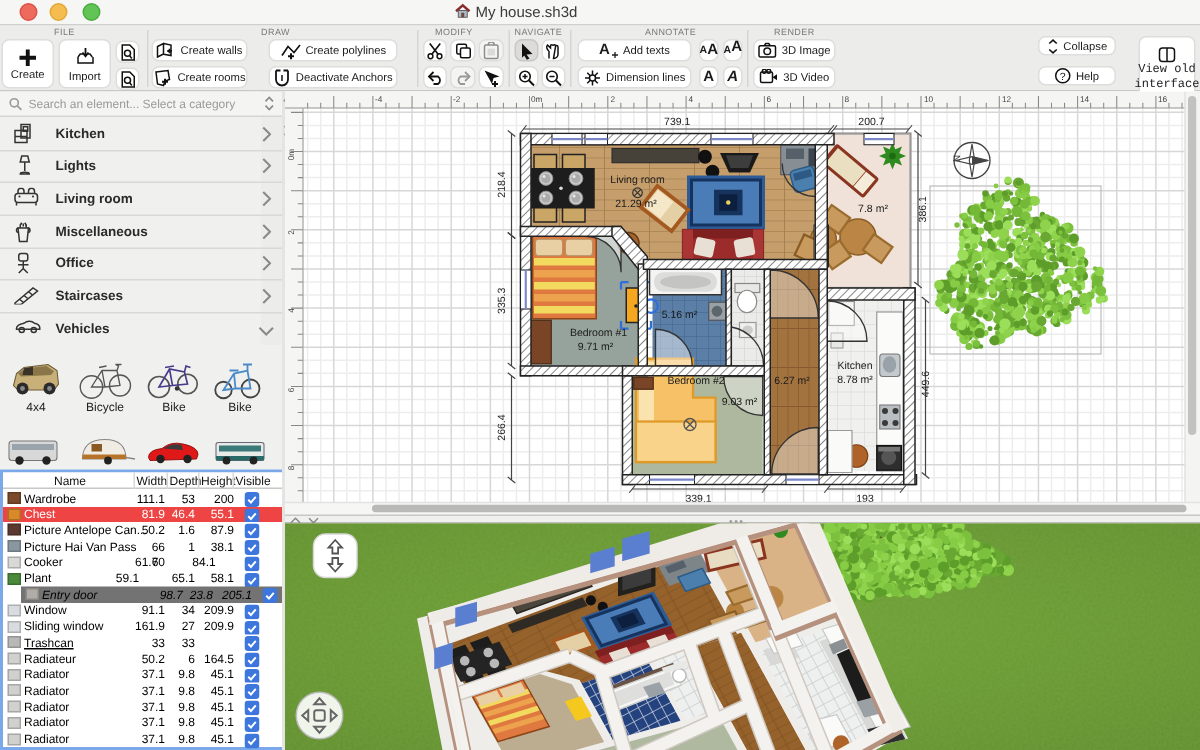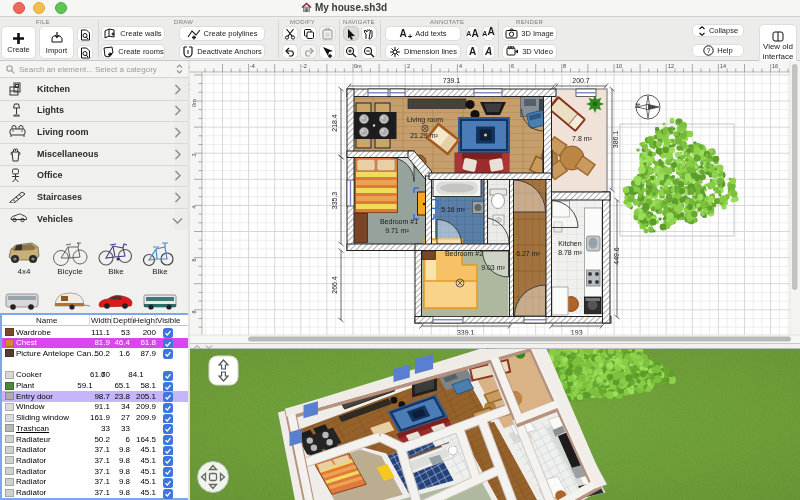--- a/index.html
+++ b/index.html
@@ -1,21 +1,21 @@
 <!DOCTYPE html>
 <html><head>
 <meta charset="utf-8">
 <style>
 * { margin:0; padding:0; box-sizing:border-box; }
 html,body { width:800px; height:500px; overflow:hidden; font-family:"Liberation Sans",sans-serif; }
 #app { position:absolute; width:800px; height:500px; background:#ececeb; }
 
 #titlebar { position:absolute; left:0; top:0; width:800px; height:17px; background:#f6f6f5; border-bottom:1px solid #d0cfce; }
 .tl { position:absolute; top:2px; width:12px; height:12px; border-radius:50%; }
-#title { position:absolute; top:2px; left:0; width:688px; text-align:center; font-size:10px; font-weight:bold; color:#3a3a3a; }
+#title { position:absolute; top:2px; left:0; width:688px; text-align:center; font-size:10px; font-weight:normal; color:#3a3a3a; }
 
 #toolbar { position:absolute; left:0; top:17px; width:800px; height:44px; background:#ececeb; border-bottom:1px solid #c9c8c7; }
 .grouplabel { position:absolute; top:2px; font-size:6px; color:#7a7a78; letter-spacing:0.3px; }
 .tbtn { position:absolute; background:#fff; border:1px solid #dedddc; border-radius:5px; color:#1a1a1a; font-size:7.5px; display:flex; align-items:center; justify-content:center; white-space:nowrap; }
 .gsep { position:absolute; top:3px; width:1px; height:38px; background:#d6d5d4; }
 
 #leftpanel { position:absolute; left:0; top:61px; width:174px; height:439px; background:#f0f0ef; }
 #searchbar { position:absolute; left:0; top:0; width:190px; height:17px; background:#f4f4f3; border-bottom:1px solid #d6d5d4; font-size:8px; color:#9a9a98; }
 .cat { position:absolute; left:0; width:190px; height:22px; border-bottom:1px solid #d9d8d7; font-size:9px; font-weight:bold; color:#2a2a2a; }
 
@@ -207,21 +207,21 @@
         </svg>
       Collapse
     </div>
     <div class="tbtn" style="left:692px;top:27px;width:52px;height:13px;">
       <svg width="11" height="11" viewBox="0 0 11 11" style="margin-right:3px;">
           <circle cx="5.5" cy="5.5" r="4.7" fill="none" stroke="#111"></circle>
           <text x="5.5" y="8" font-size="7" text-anchor="middle" fill="#111" font-family="Liberation Sans">?</text>
         </svg>
       Help
     </div>
-    <div class="tbtn" style="left:759px;top:7px;width:38px;height:45px;flex-direction:column;font-size:8px;line-height:1.25;">
+    <div class="tbtn" style="left:759px;top:7px;width:38px;height:45px;flex-direction:column;font-size:8px;line-height:1.25;font-family:Liberation Mono, monospace;">
       <svg width="12" height="11" viewBox="0 0 12 11">
           <rect x="1" y="1" width="10" height="9" rx="2" fill="none" stroke="#111"></rect>
           <path d="M6 1v9" stroke="#111"></path>
         </svg>
       <div style="text-align:center;">View old<br>interface</div>
     </div>
   </div>
   <div id="leftpanel">
     <div id="searchbar">
       <svg width="9" height="9" viewBox="0 0 9 9" style="position:absolute;left:6px;top:4px;">
@@ -396,37 +396,48 @@
 <span style="position:absolute;left:3px;top:1px;width:9px;height:8px;background:#7a4a2a;border:0.5px solid #00000033;"></span>
 <span style="position:absolute;left:14px;top:0.5px;">Wardrobe</span>
 <span style="position:absolute;left:58px;top:0.5px;width:50px;text-align:right;">111.1</span>
 <span style="position:absolute;left:88px;top:0.5px;width:40px;text-align:right;">53</span>
 <span style="position:absolute;left:114px;top:0.5px;width:40px;text-align:right;">200</span>
 <svg width="10" height="10" viewBox="0 0 10 10" style="position:absolute;left:161px;top:1px;">
             <rect x="0" y="0" width="10" height="10" rx="2.5" fill="#3d77dd"></rect>
             <path d="M2.5 5.2L4.3 7 7.5 3.2" fill="none" stroke="#fff" stroke-width="1.3"></path>
           </svg>
 </div>
-<div style="position:absolute;left:0;top:22.7px;width:186px;height:10.7px;background:#d946ef;color:#fff;font-size:8px;">
+<div style="position:absolute;left:0;top:22.7px;width:186px;height:10.7px;background:#ef4444;color:#fff;font-size:8px;">
 <span style="position:absolute;left:3px;top:1px;width:9px;height:8px;background:#d88a2a;border:0.5px solid #00000033;"></span>
 <span style="position:absolute;left:14px;top:0.5px;">Chest</span>
 <span style="position:absolute;left:58px;top:0.5px;width:50px;text-align:right;">81.9</span>
 <span style="position:absolute;left:88px;top:0.5px;width:40px;text-align:right;">46.4</span>
-<span style="position:absolute;left:114px;top:0.5px;width:40px;text-align:right;">61.8</span>
+<span style="position:absolute;left:114px;top:0.5px;width:40px;text-align:right;">55.1</span>
 <svg width="10" height="10" viewBox="0 0 10 10" style="position:absolute;left:161px;top:1px;">
             <rect x="0" y="0" width="10" height="10" rx="2.5" fill="#3d77dd"></rect>
             <path d="M2.5 5.2L4.3 7 7.5 3.2" fill="none" stroke="#fff" stroke-width="1.3"></path>
           </svg>
 </div>
 <div style="position:absolute;left:0;top:33.4px;width:186px;height:10.7px;background:#fff;color:#000;font-size:8px;">
 <span style="position:absolute;left:3px;top:1px;width:9px;height:8px;background:#5a3a30;border:0.5px solid #00000033;"></span>
 <span style="position:absolute;left:14px;top:0.5px;">Picture Antelope Can...</span>
 <span style="position:absolute;left:58px;top:0.5px;width:50px;text-align:right;">50.2</span>
 <span style="position:absolute;left:88px;top:0.5px;width:40px;text-align:right;">1.6</span>
 <span style="position:absolute;left:114px;top:0.5px;width:40px;text-align:right;">87.9</span>
+<svg width="10" height="10" viewBox="0 0 10 10" style="position:absolute;left:161px;top:1px;">
+            <rect x="0" y="0" width="10" height="10" rx="2.5" fill="#3d77dd"></rect>
+            <path d="M2.5 5.2L4.3 7 7.5 3.2" fill="none" stroke="#fff" stroke-width="1.3"></path>
+          </svg>
+</div>
+<div style="position:absolute;left:0;top:44.1px;width:186px;height:10.7px;background:#fff;color:#000;font-size:8px;">
+<span style="position:absolute;left:3px;top:1px;width:9px;height:8px;background:#8a97a0;border:0.5px solid #00000033;"></span>
+<span style="position:absolute;left:14px;top:0.5px;">Picture Hai Van Pass</span>
+<span style="position:absolute;left:58px;top:0.5px;width:50px;text-align:right;">66</span>
+<span style="position:absolute;left:88px;top:0.5px;width:40px;text-align:right;">1</span>
+<span style="position:absolute;left:114px;top:0.5px;width:40px;text-align:right;">38.1</span>
 <svg width="10" height="10" viewBox="0 0 10 10" style="position:absolute;left:161px;top:1px;">
             <rect x="0" y="0" width="10" height="10" rx="2.5" fill="#3d77dd"></rect>
             <path d="M2.5 5.2L4.3 7 7.5 3.2" fill="none" stroke="#fff" stroke-width="1.3"></path>
           </svg>
 </div>
 <div style="position:absolute;left:0;top:54.8px;width:186px;height:10.7px;background:#fff;color:#000;font-size:8px;">
 <span style="position:absolute;left:3px;top:1px;width:9px;height:8px;background:#d8d8d6;border:0.5px solid #00000033;"></span>
 <span style="position:absolute;left:14px;top:0.5px;">Cooker</span>
 <span style="position:absolute;left:58px;top:0.5px;width:50px;text-align:right;">70</span>
 <span style="position:absolute;left:88px;top:0.5px;width:40px;text-align:left;">61.6</span>
@@ -440,21 +451,21 @@
 <span style="position:absolute;left:3px;top:1px;width:9px;height:8px;background:#4a8a3a;border:0.5px solid #00000033;"></span>
 <span style="position:absolute;left:14px;top:0.5px;">Plant</span>
 <span style="position:absolute;left:58px;top:0.5px;width:50px;text-align:center;">59.1</span>
 <span style="position:absolute;left:88px;top:0.5px;width:40px;text-align:right;">65.1</span>
 <span style="position:absolute;left:114px;top:0.5px;width:40px;text-align:right;">58.1</span>
 <svg width="10" height="10" viewBox="0 0 10 10" style="position:absolute;left:161px;top:1px;">
             <rect x="0" y="0" width="10" height="10" rx="2.5" fill="#3d77dd"></rect>
             <path d="M2.5 5.2L4.3 7 7.5 3.2" fill="none" stroke="#fff" stroke-width="1.3"></path>
           </svg>
 </div>
-<div style="position:absolute;left:0;top:76.2px;width:186px;height:10.7px;background:#c4b5fd;color:#000;font-size:8px;">
+<div style="position:absolute;left:12px;top:76.2px;width:186px;height:10.7px;background:#737373;color:#000;font-size:8px;font-style:italic;">
 <span style="position:absolute;left:3px;top:1px;width:9px;height:8px;background:#b0aca8;border:0.5px solid #00000033;"></span>
 <span style="position:absolute;left:14px;top:0.5px;">Entry door</span>
 <span style="position:absolute;left:58px;top:0.5px;width:50px;text-align:right;">98.7</span>
 <span style="position:absolute;left:88px;top:0.5px;width:40px;text-align:right;">23.8</span>
 <span style="position:absolute;left:114px;top:0.5px;width:40px;text-align:right;">205.1</span>
 <svg width="10" height="10" viewBox="0 0 10 10" style="position:absolute;left:161px;top:1px;">
             <rect x="0" y="0" width="10" height="10" rx="2.5" fill="#3d77dd"></rect>
             <path d="M2.5 5.2L4.3 7 7.5 3.2" fill="none" stroke="#fff" stroke-width="1.3"></path>
           </svg>
 </div>

